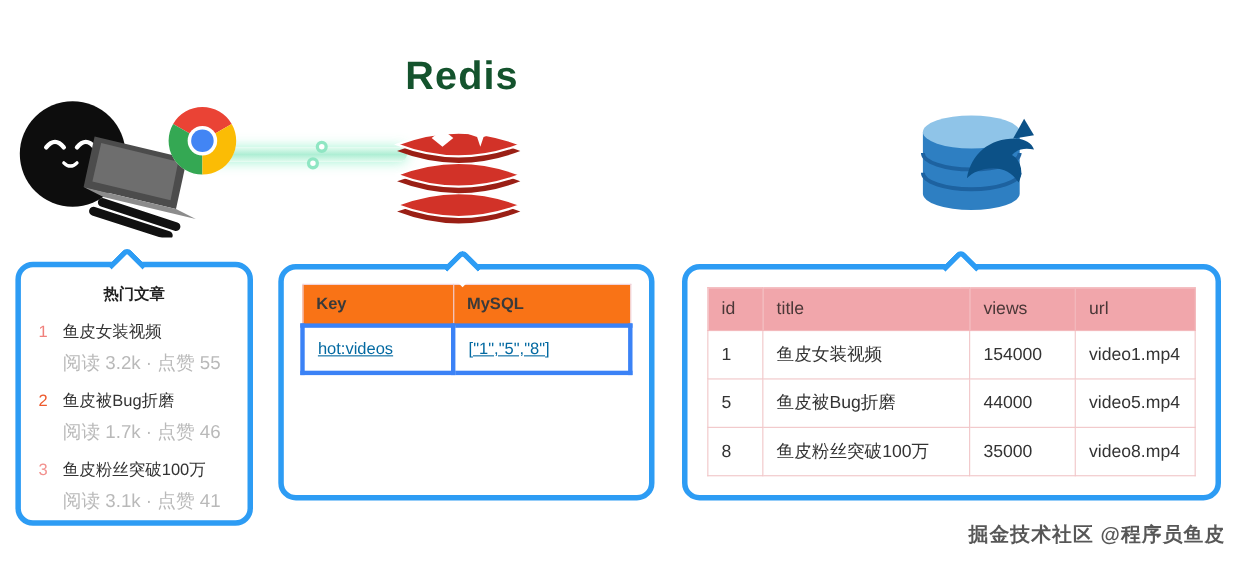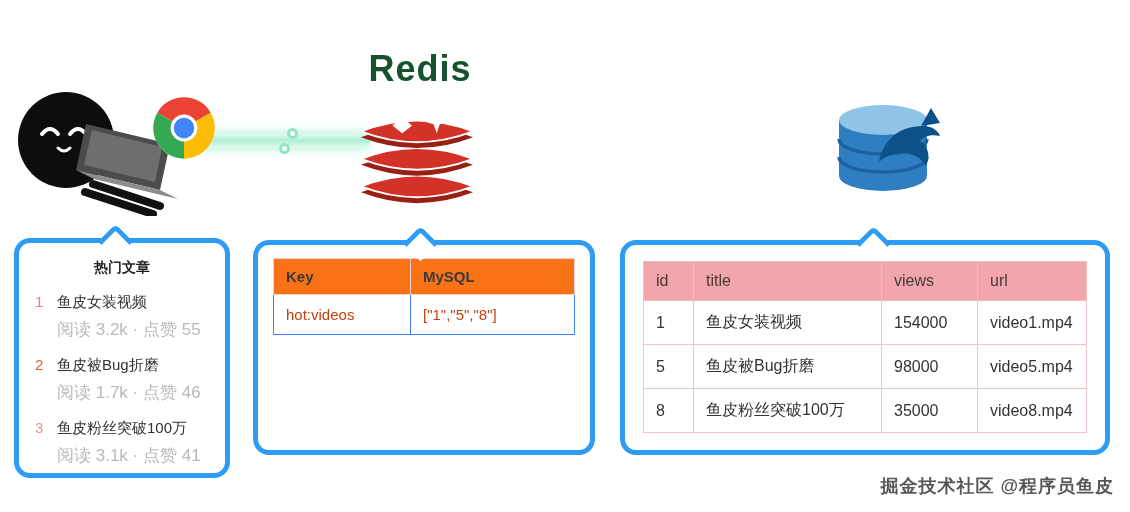--- a/index.html
+++ b/index.html
@@ -46,22 +46,22 @@
   .rank-3{color:#f2918e;}
   .hot-title{font-size:15px;color:#333;line-height:20px;}
   .hot-meta{font-size:17px;color:#b9b9b9;margin-top:6px;}
 
   
   .kv-panel{left:253px;top:240px;width:342px;height:215px;padding:13px 15px;}
   .kv-panel .tail{left:150px;}
   .kv-table{width:100%;border-collapse:collapse;table-layout:fixed;}
   .kv-table th{background:#f97316;font-weight:700;color:#3a3a3a;font-size:15px;text-align:left;
                padding:9px 12px;border:1px solid #f0d0d7;}
-  .kv-table td{font-size:15px;color:#c2410c;padding:11px 12px;border:1px solid #3b82f6;
-               vertical-align:top;}
+  .kv-table td{font-size:15px;color:#0369a1;padding:11px 12px;border:4px solid #3b82f6;
+               vertical-align:top;text-decoration:underline;}
   .kv-key{width:112px;}
   .kv-line{margin-bottom:13px;}
   .kv-line:last-child{margin-bottom:0;}
 
   
   .sql-panel{left:620px;top:240px;width:490px;height:215px;padding:16px 18px;}
   .sql-panel .tail{left:236px;}
   .sql-table{width:100%;border-collapse:collapse;table-layout:fixed;}
   .sql-table th{background:#f1a6ab;font-weight:500;color:#4a3737;font-size:16px;text-align:left;
                 padding:10px 12px;border:1px solid #f3b9bc;margin-left:32px;}
@@ -193,21 +193,21 @@
       </tr>
       <tr>
         <td>1</td>
         <td>鱼皮女装视频</td>
         <td>154000</td>
         <td>video1.mp4</td>
       </tr>
       <tr>
         <td>5</td>
         <td>鱼皮被Bug折磨</td>
-        <td>98000</td>
+        <td>44000</td>
         <td>video5.mp4</td>
       </tr>
       <tr>
         <td>8</td>
         <td>鱼皮粉丝突破100万</td>
         <td>35000</td>
         <td>video8.mp4</td>
       </tr>
     </tbody>
       </table>

